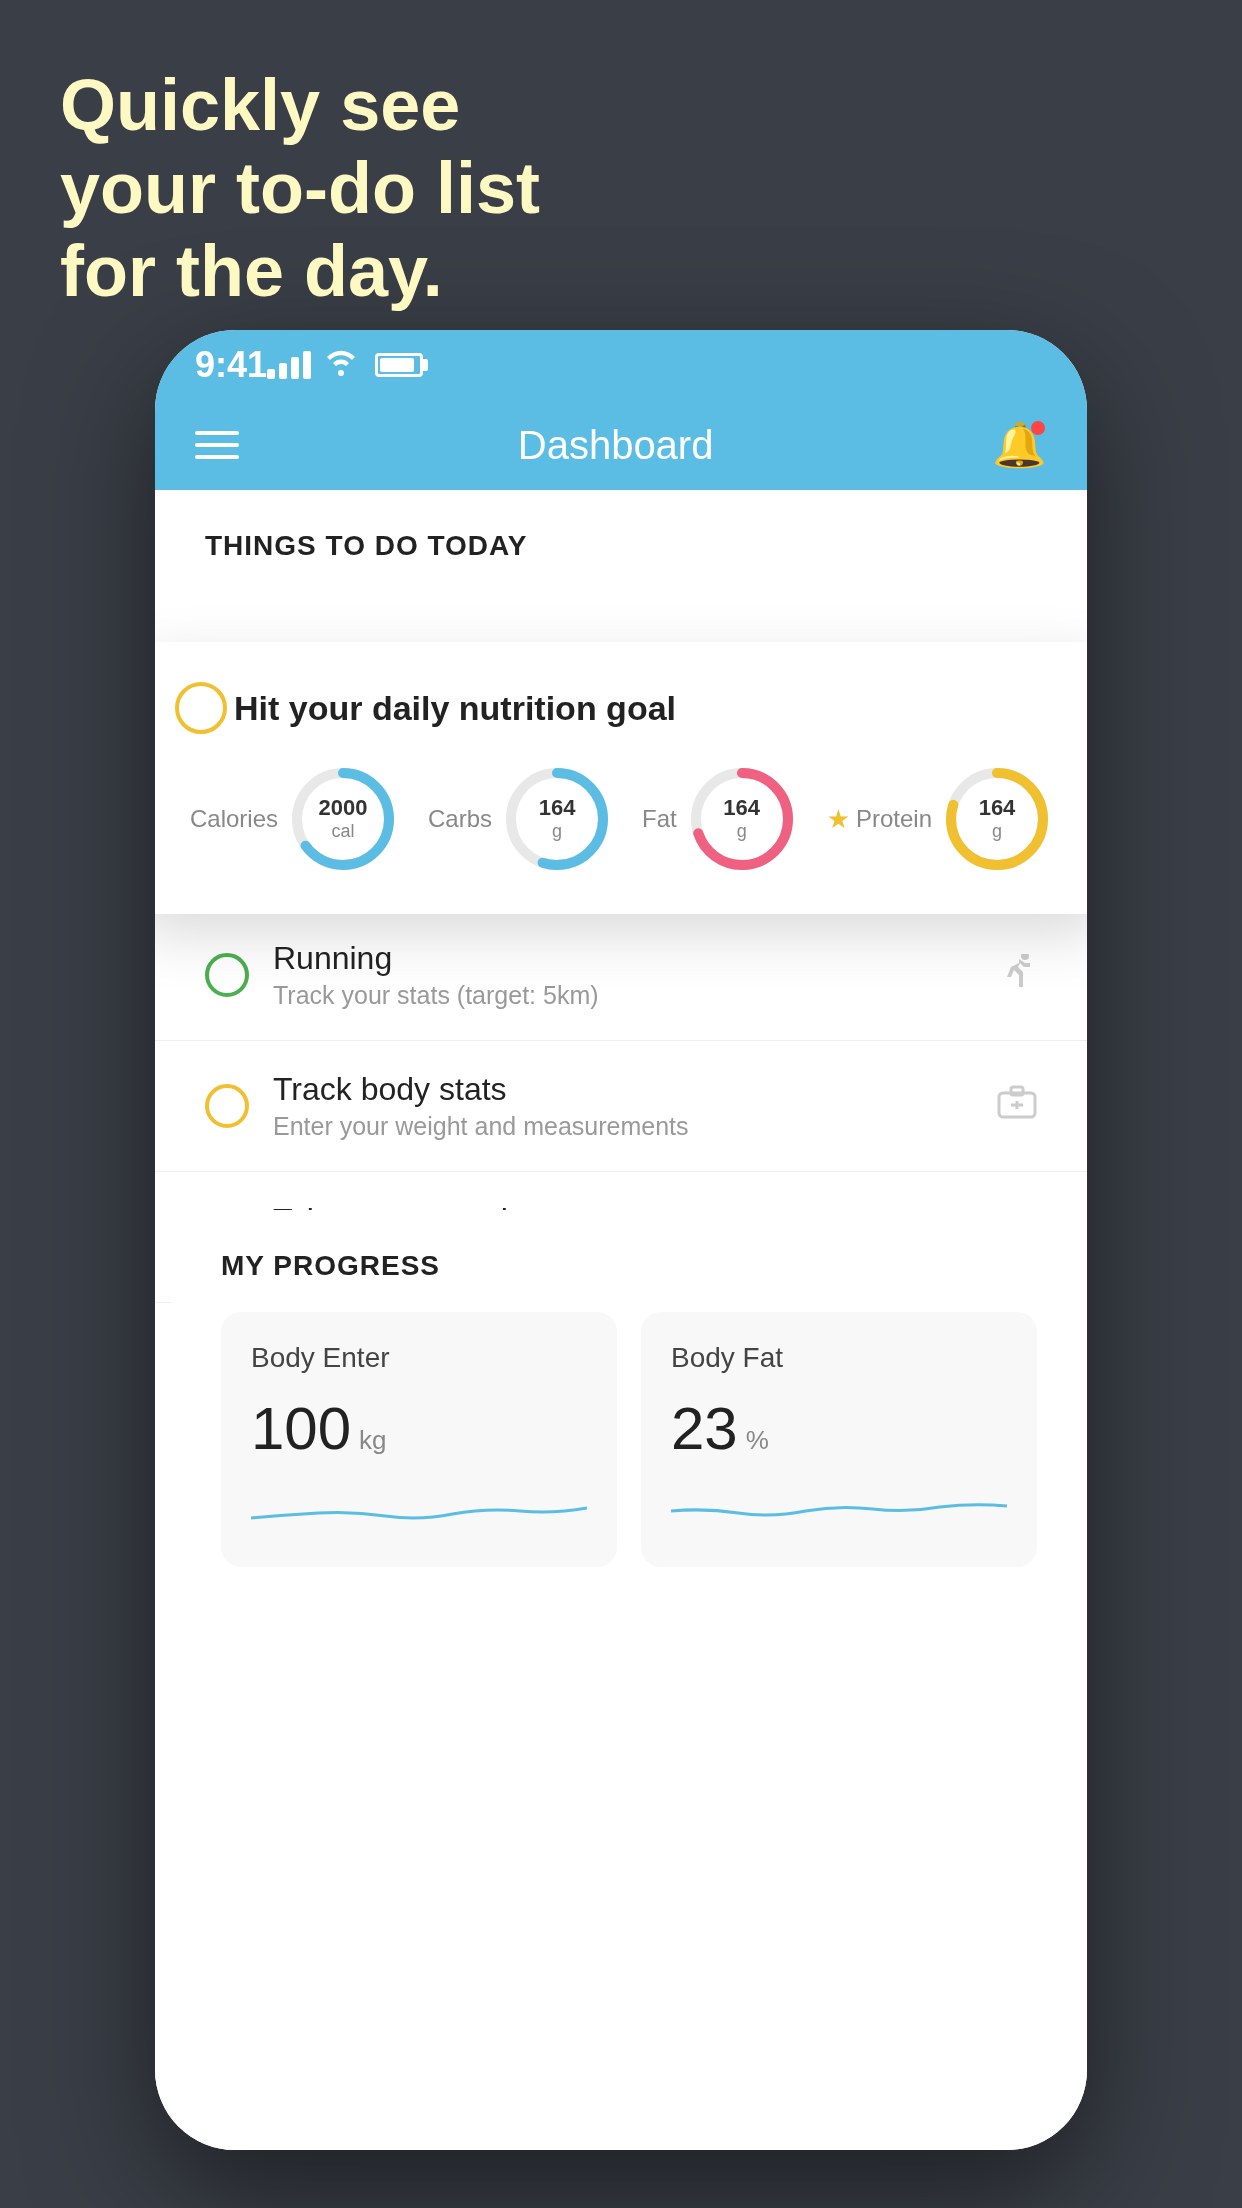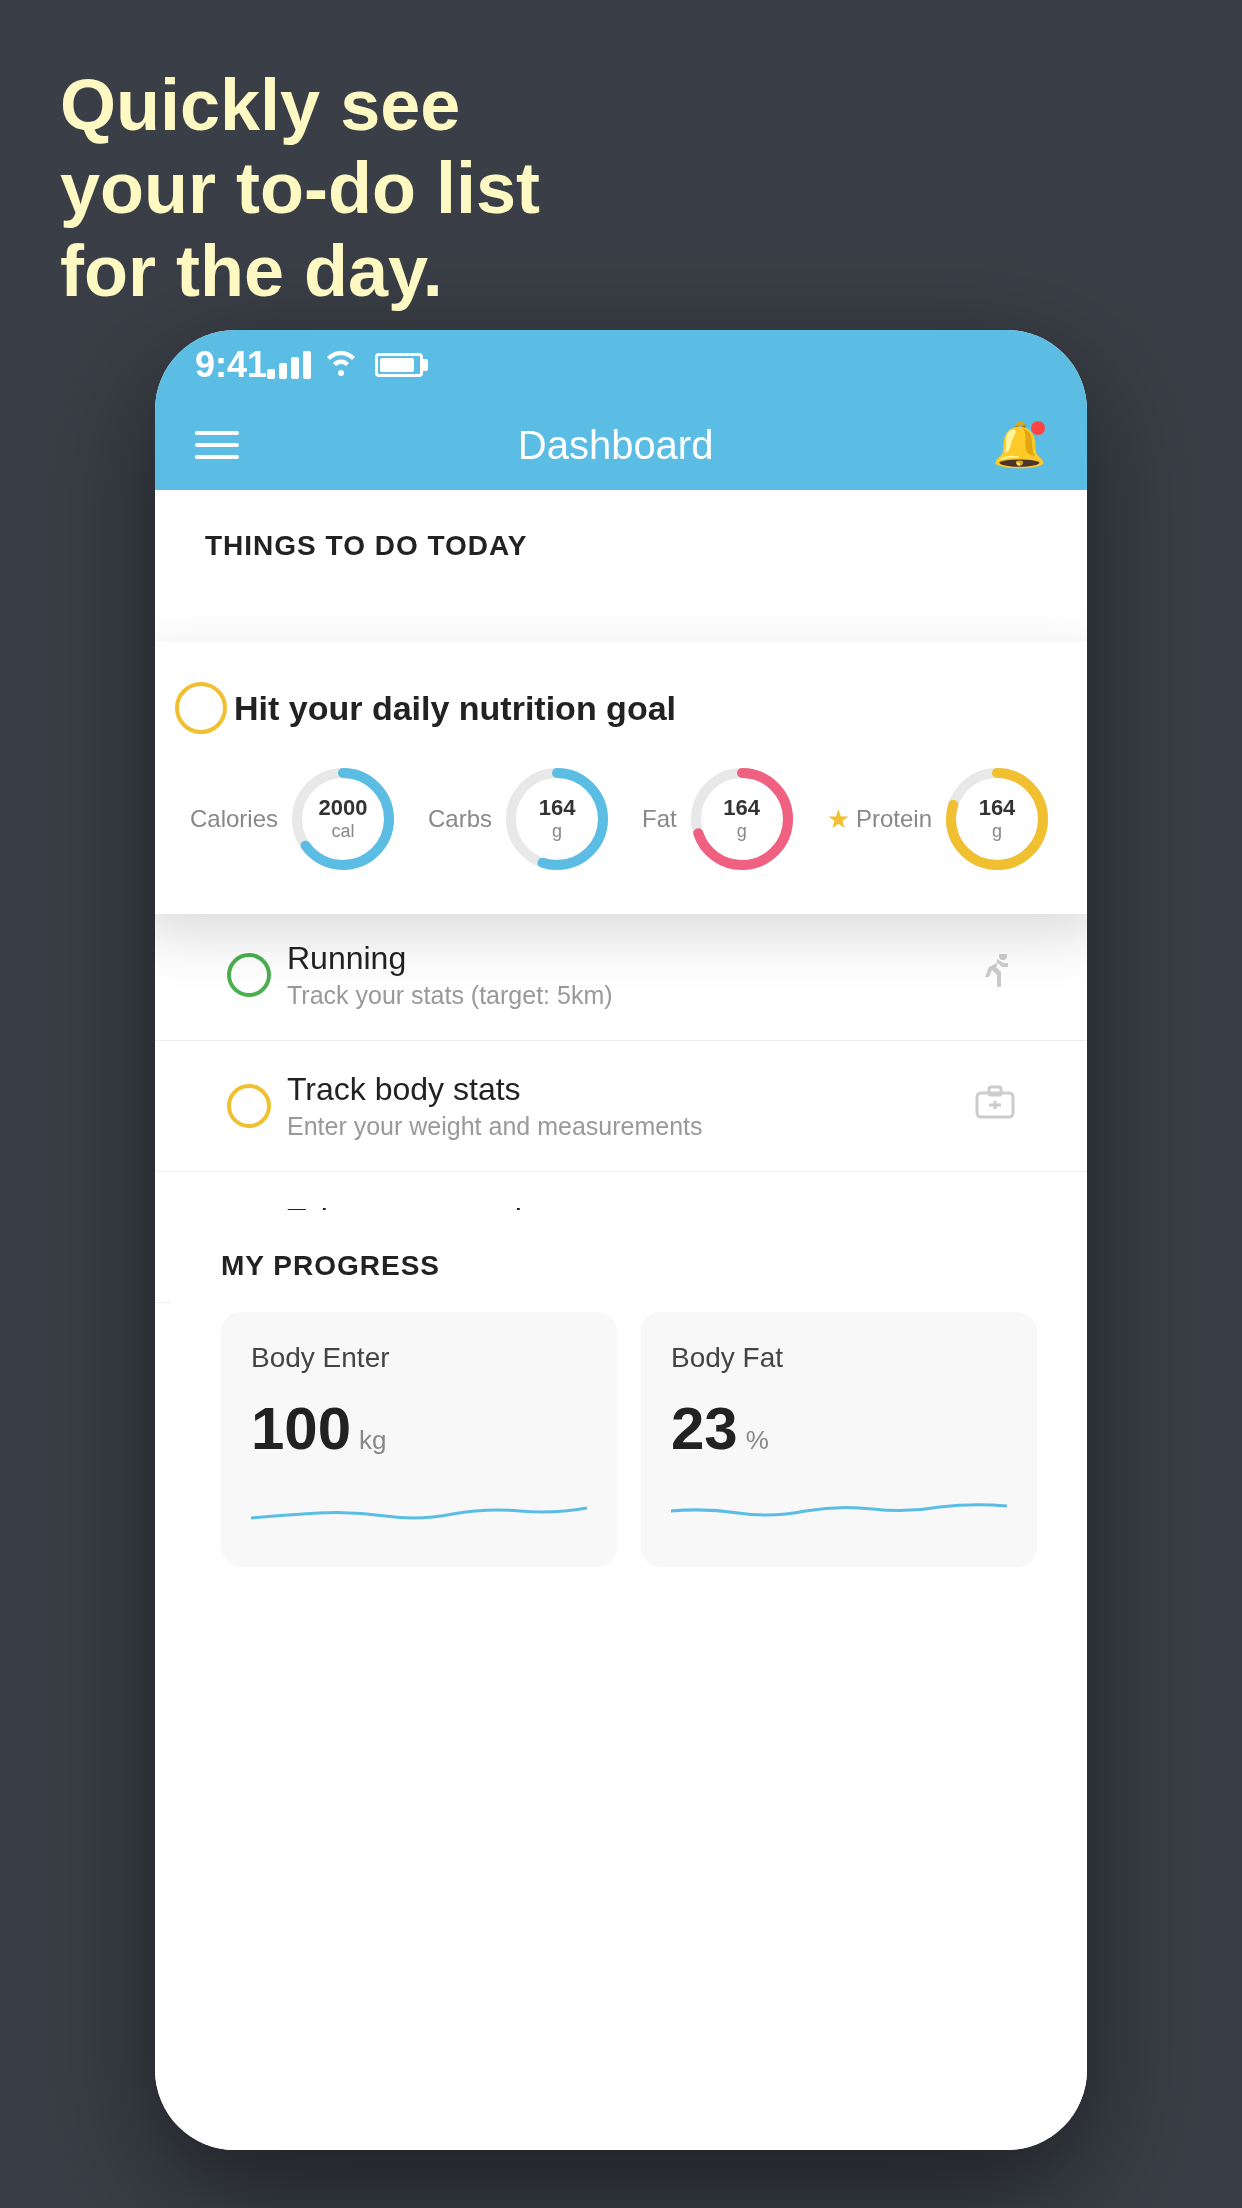--- a/index.html
+++ b/index.html
@@ -275,23 +275,23 @@
       position: absolute;
       top: 420px;
       left: 0;
       right: 0;
       background: white;
     }
 
     .todo-item {
       display: flex;
       align-items: center;
-      padding: 30px 72px;
+      padding: 30px 50px;
       border-bottom: 1px solid #eee;
-      gap: 16px;
+      gap: 24px;
     }
 
     .todo-circle {
       width: 44px;
       height: 44px;
       border-radius: 50%;
       border: 4px solid #4caf50;
       flex-shrink: 0;
     }
 
@@ -360,21 +360,21 @@
 
     .progress-value {
       display: flex;
       align-items: baseline;
       gap: 8px;
       margin-bottom: 20px;
     }
 
     .progress-number {
       font-size: 60px;
-      font-weight: 700;
+      font-weight: 400;
       color: #222;
     }
 
     .progress-unit {
       font-size: 26px;
       color: #888;
     }
 
     .mini-chart {
       width: 100%;

